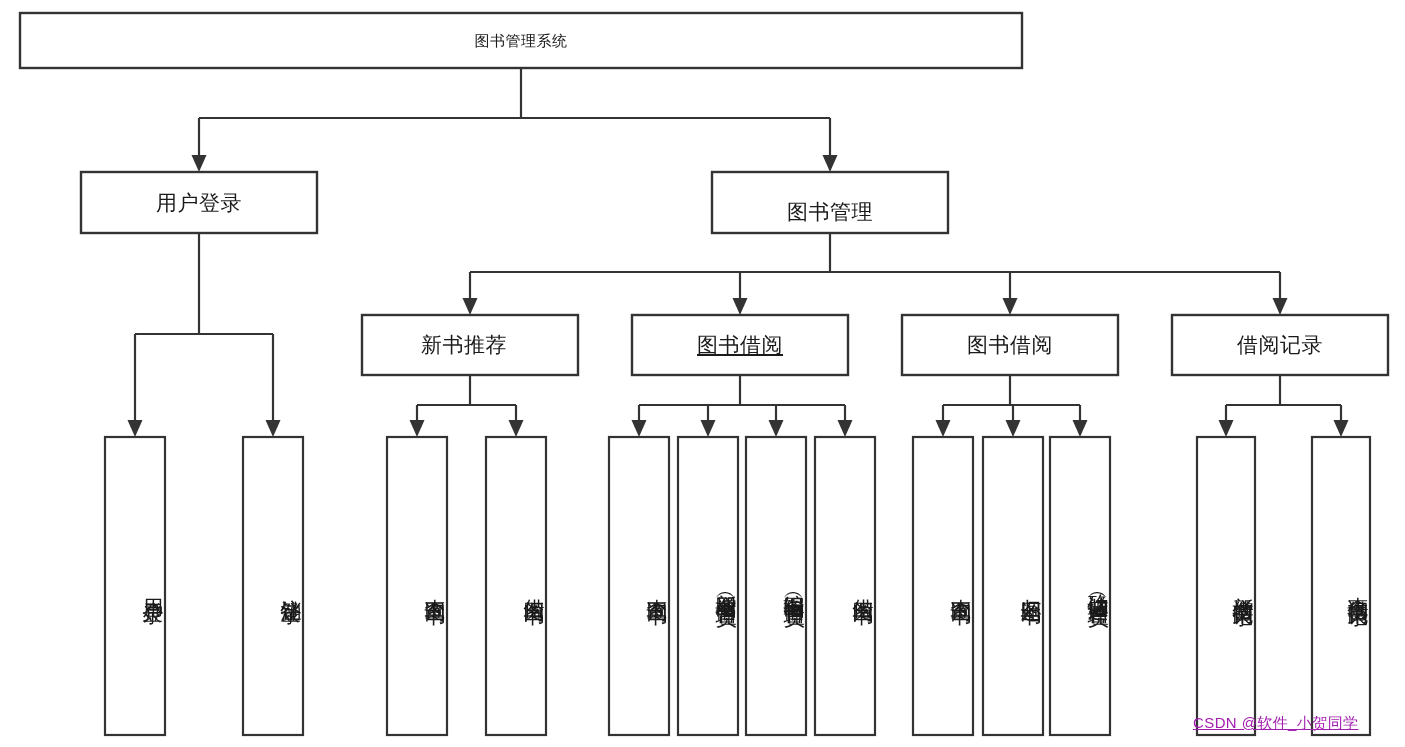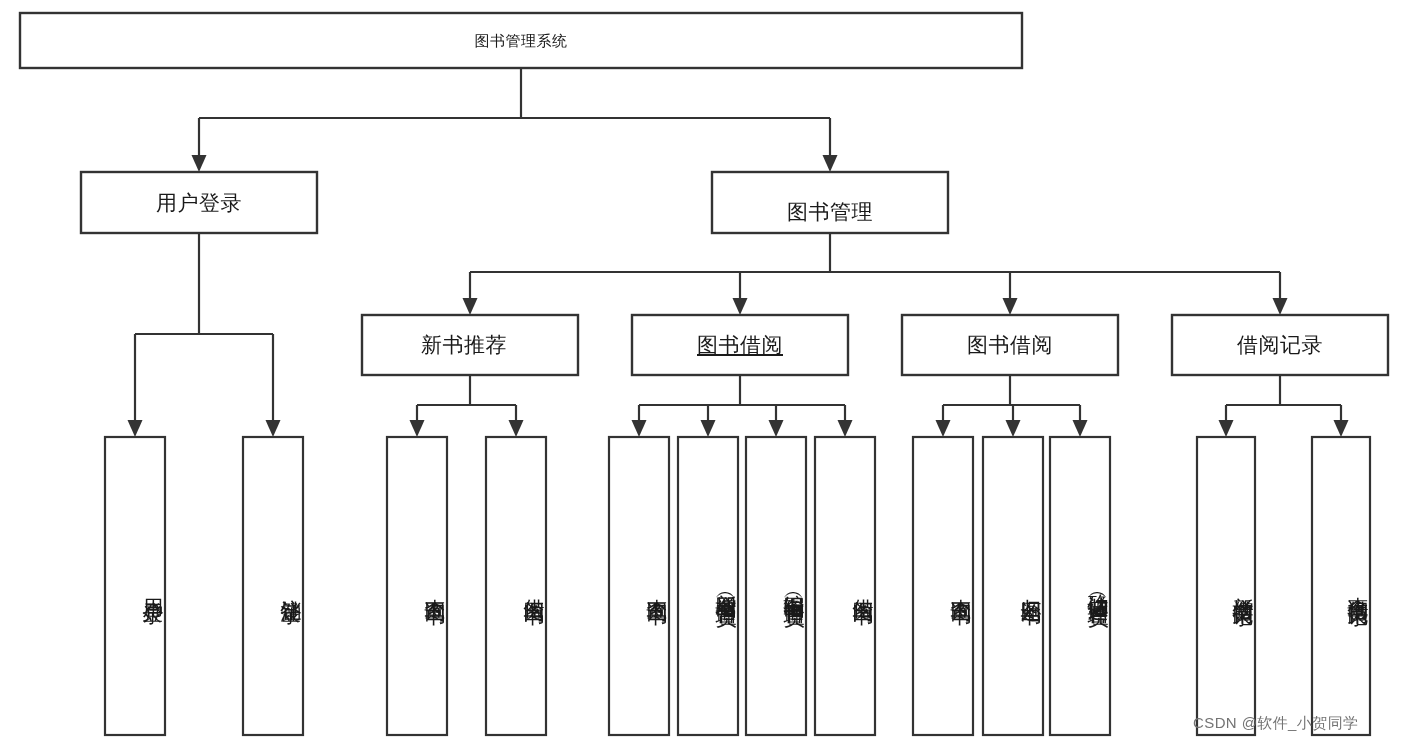--- a/index.html
+++ b/index.html
@@ -75,25 +75,26 @@
     letter-spacing: 2px;
     white-space: nowrap;
     pointer-events: none;
   }
   .hit-box {
     position: absolute;
     background: transparent;
   }
   .watermark {
     position: absolute;
-    color: #737373;
+    color: #a21caf;
     font-size: 15px;
     letter-spacing: 0.4px;
     white-space: nowrap;
     pointer-events: none;
+    text-decoration: underline;
   }
 </style>
 </head>
 <body>
 
 <div id="canvas">
 
   <svg id="diagram" viewBox="0 0 1405 747">
     <g id="connector-layer">
         <line x1="521" y1="68" x2="521" y2="118" class="connector"></line>

